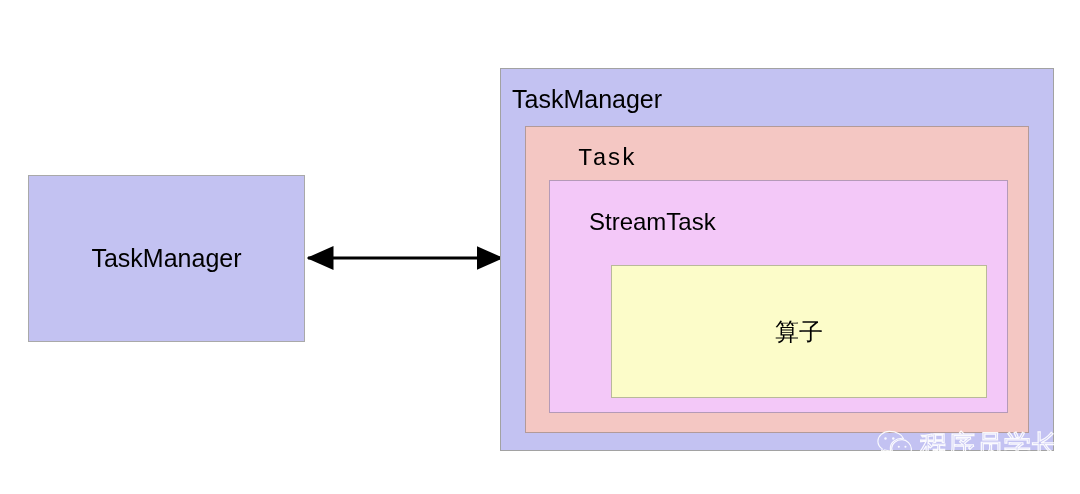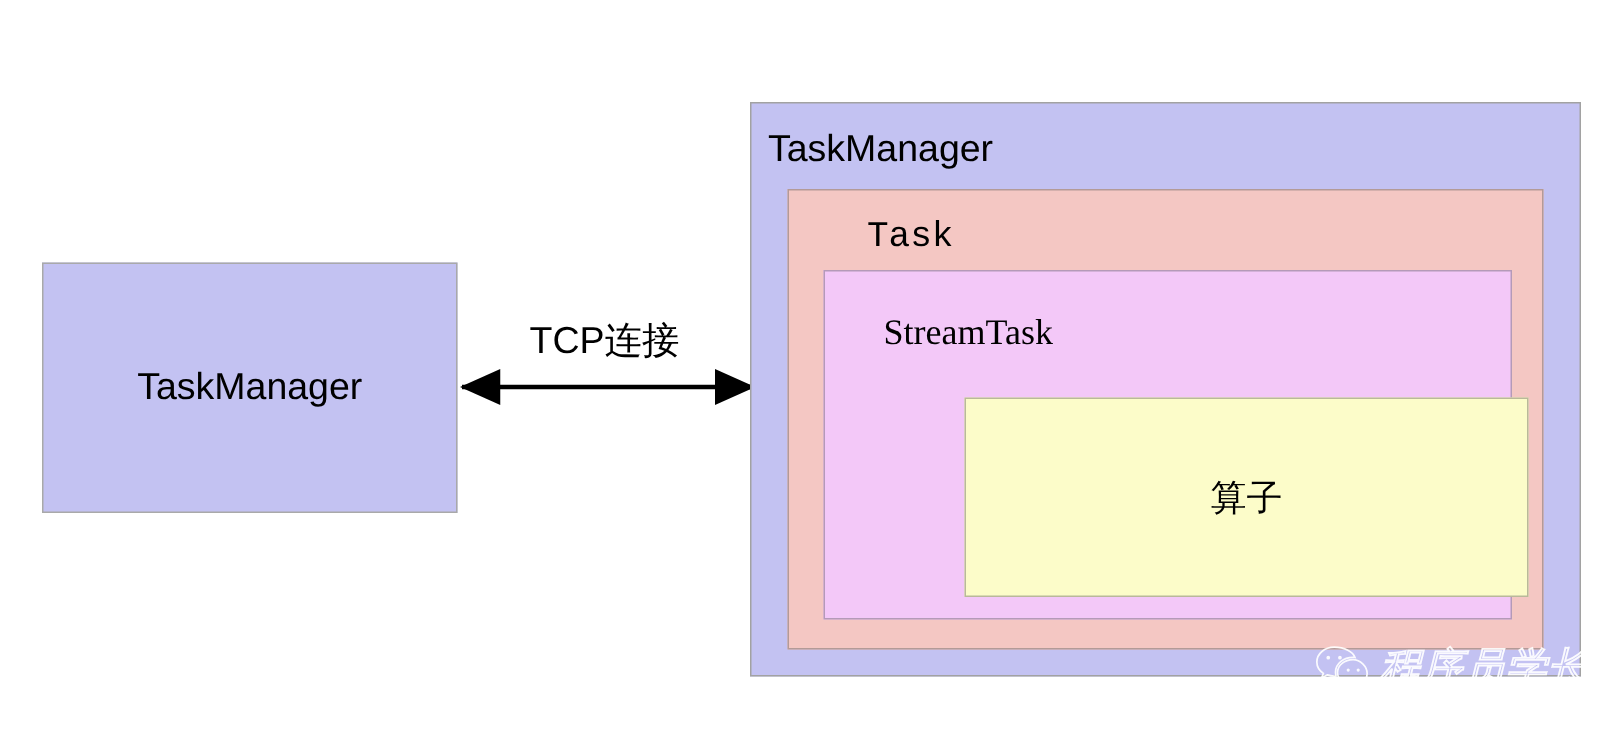--- a/index.html
+++ b/index.html
@@ -109,31 +109,29 @@
     top: 180px;
     width: 459px;
     height: 233px;
     background: #f3c8f8;
     border: 1px solid #b49ab8;
   }
   #streamtask-label {
     left: 39px;
     top: 29px;
     font-size: 24px;
-    font-family: Liberation Serif, serif;
   }
 
   #operator-box {
     left: 611px;
     top: 265px;
     width: 376px;
     height: 133px;
     background: #fcfcc9;
     border: 1px solid #b9b99a;
-    margin-left: 32px;
   }
   #operator-label {
     position: absolute;
     left: 0;
     top: 0;
     width: 100%;
     height: 100%;
     display: flex;
     align-items: center;
     justify-content: center;
@@ -146,21 +144,20 @@
   #watermark {
     position: absolute;
     left: 876px;
     top: 424px;
     width: 196px;
     height: 42px;
     display: flex;
     align-items: center;
     gap: 6px;
     pointer-events: none;
-    font-style: italic;
   }
   #watermark-text {
     font-size: 27px;
     line-height: 1;
     color: transparent;
     -webkit-text-stroke: 1.2px rgba(255,255,255,0.92);
     letter-spacing: 1px;
     white-space: nowrap;
   }
   #wechat-icon {
@@ -182,21 +179,20 @@
     <defs>
       <marker id="arrow-end" markerWidth="10" markerHeight="10" refX="8.5" refY="4" orient="auto" markerUnits="strokeWidth">
         <path d="M0,0 L9,4 L0,8 z" fill="#000000"></path>
       </marker>
       <marker id="arrow-start" markerWidth="10" markerHeight="10" refX="0.5" refY="4" orient="auto" markerUnits="strokeWidth">
         <path d="M9,0 L0,4 L9,8 z" fill="#000000"></path>
       </marker>
     </defs>
     <line x1="8" y1="53" x2="202" y2="53" stroke="#000000" stroke-width="3" marker-start="url(#arrow-start)" marker-end="url(#arrow-end)"></line>
   </svg>
-  <div id="tcp-label">TCP连接</div>
 
   <div class="box" id="tm-right">
     <div class="box-label" id="tm-right-label">TaskManager</div>
   </div>
 
   <div class="box" id="task-box">
     <div class="box-label" id="task-label">Task</div>
   </div>
 
   <div class="box" id="streamtask-box">

